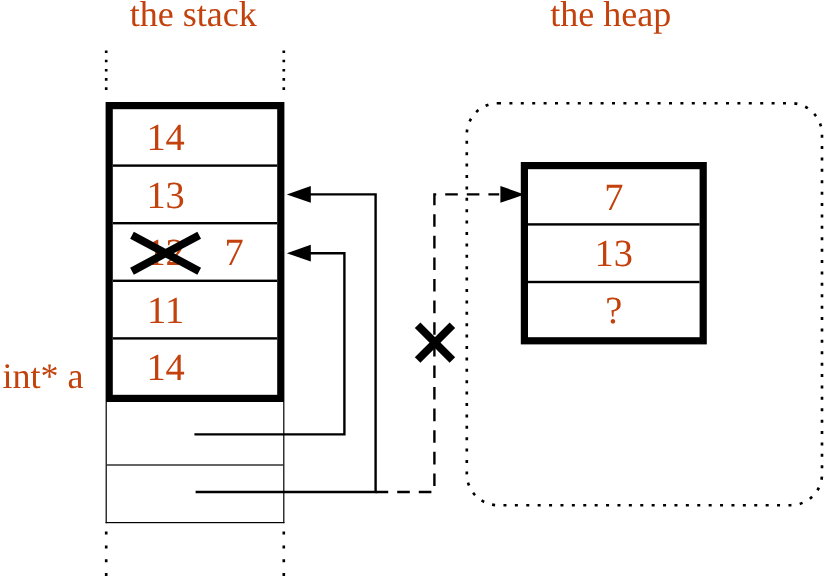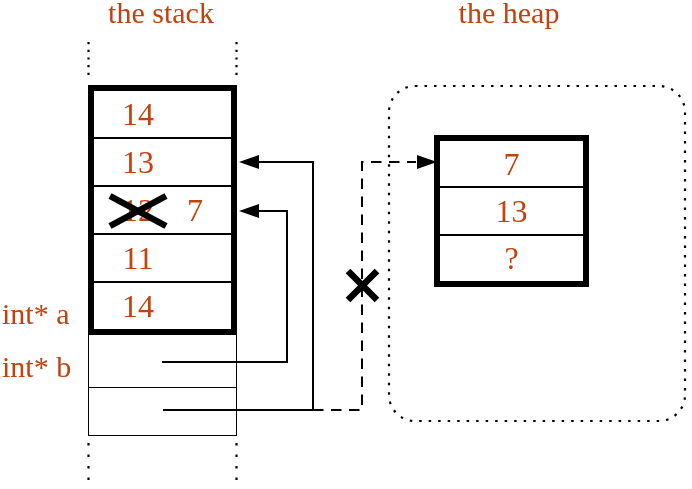--- a/index.html
+++ b/index.html
@@ -69,21 +69,20 @@
       <span class="num">14</span>
     </div>
   </div>
 
   <div class="below-box">
     <div class="brow brow-b"></div>
     <div class="brow brow-c"></div>
   </div>
 
   <div class="ptr-label label-a">int* a</div>
-  <div class="ptr-label label-b">int* b</div>
 
   <div class="heap-box">
     <div class="hrow">
       <span>7</span>
     </div>
     <div class="hrow">
       <span>13</span>
     </div>
     <div class="hrow">
       <span>?</span>

